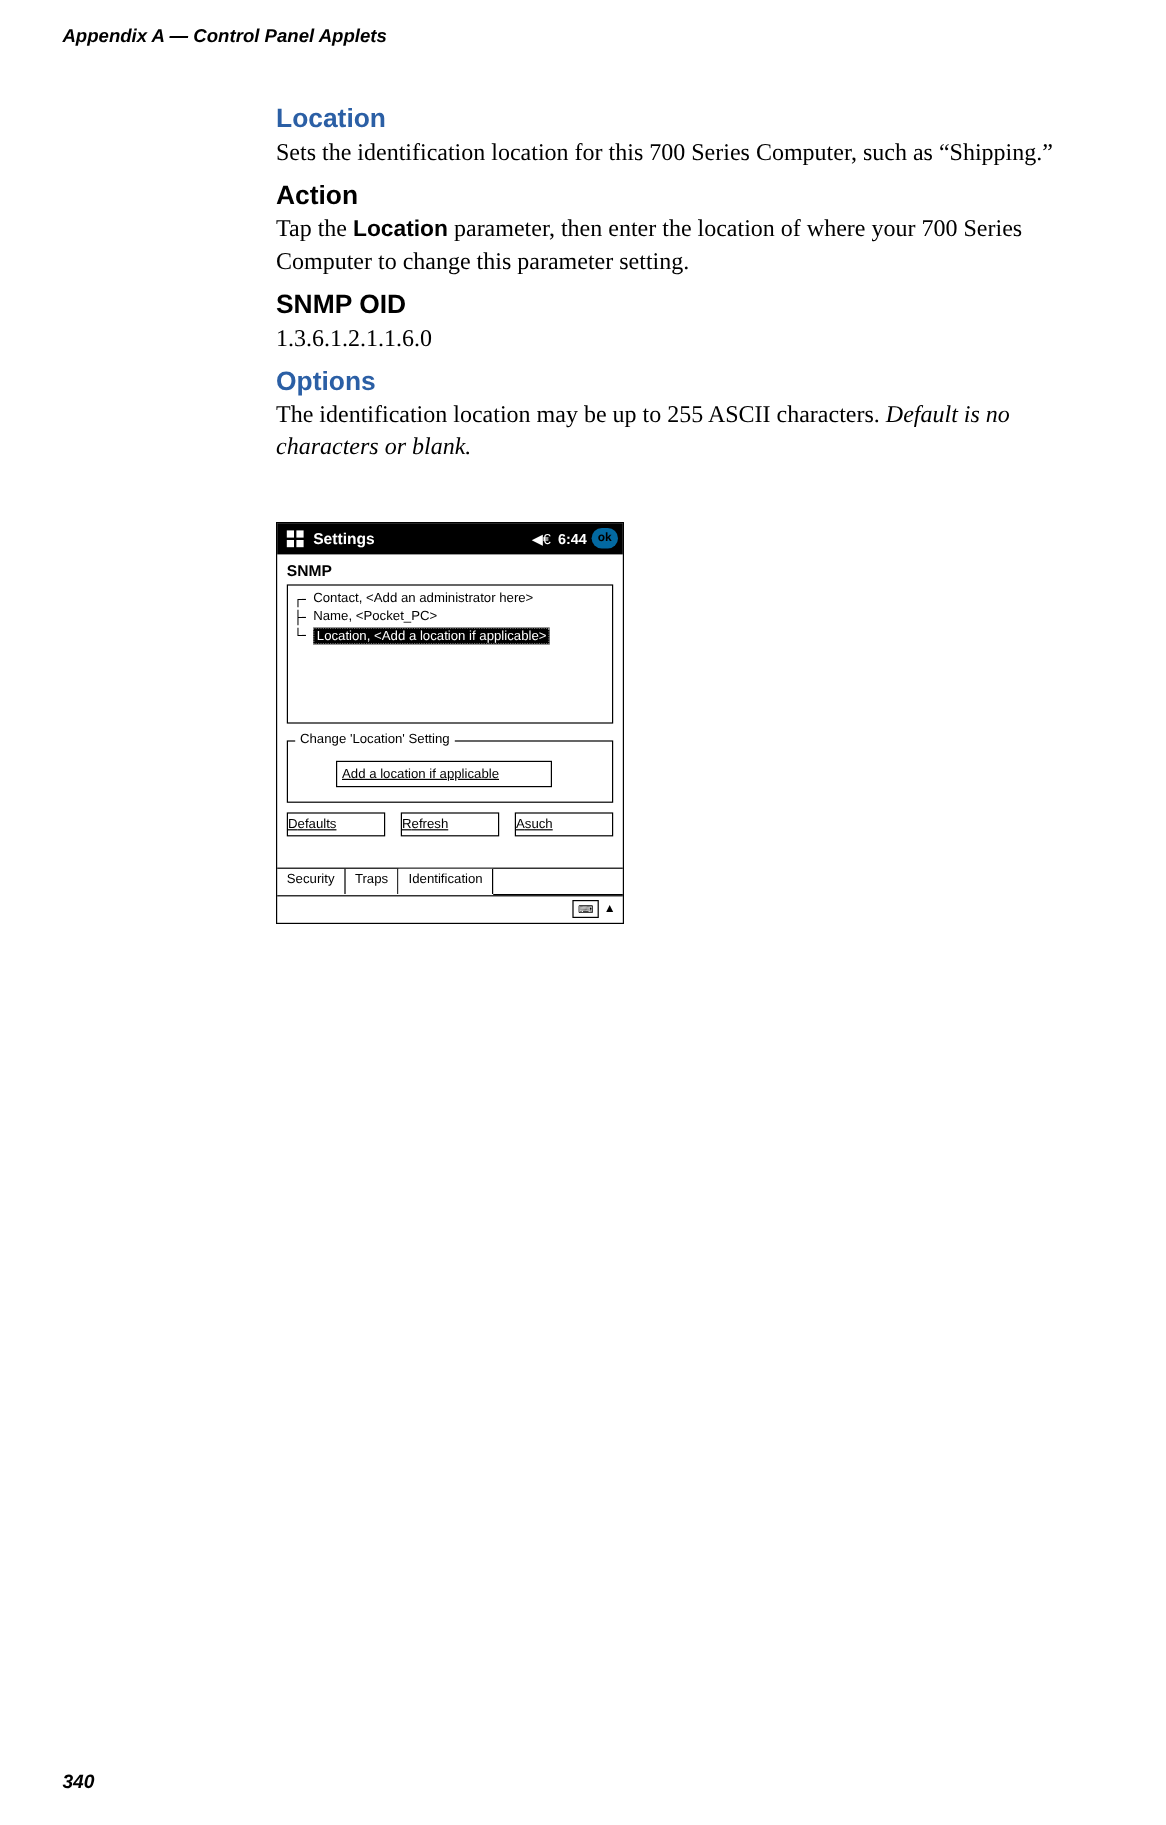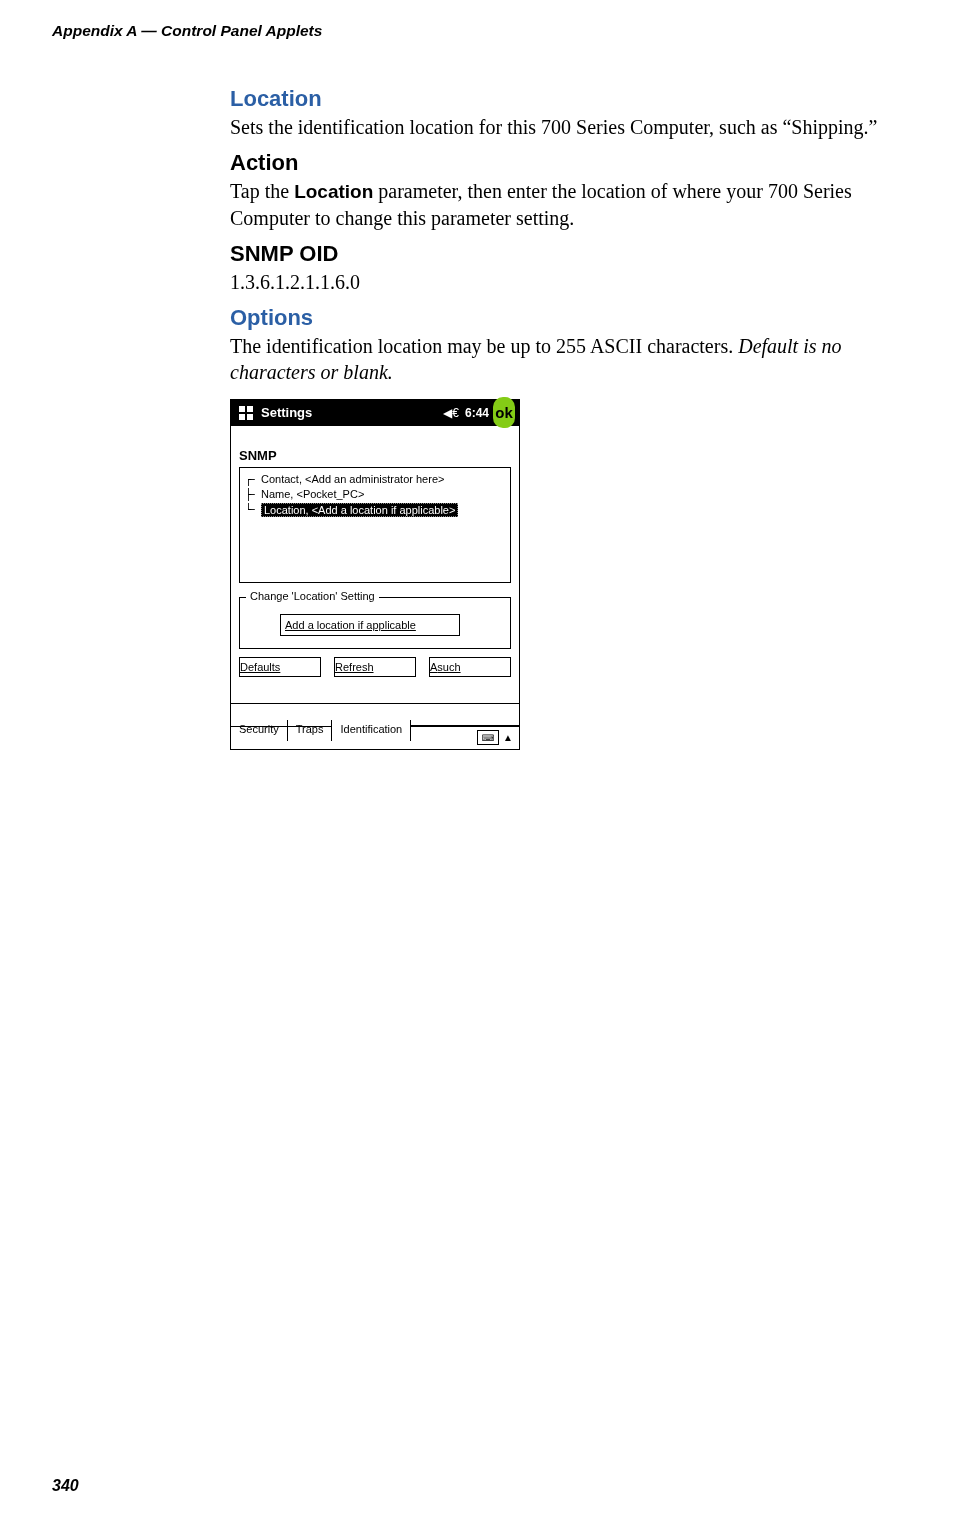--- a/index.html
+++ b/index.html
@@ -52,20 +52,21 @@
     .snmp-container {
       margin-top: 4px;
       display: inline-block;
     }
     .device-frame {
       width: 288px;
       border: 1px solid #000;
       background: #fff;
       font-family: Tahoma, Arial, sans-serif;
       font-size: 12px;
+      margin-top: 36px;
     }
     .device-titlebar {
       height: 26px;
       background: #000;
       color: #fff;
       display: flex;
       align-items: center;
       padding: 0 4px;
       gap: 4px;
     }
@@ -80,33 +81,33 @@
     .titlebar-text {
       font-weight: bold;
       font-size: 13px;
       flex: 1;
     }
     .sound-icon {
       font-size: 12px;
       margin-right: 2px;
     }
     .ok-btn {
-      background: #84cc16;
+      background: #0369a1;
       color: #000;
       width: 22px;
-      height: 31px;
+      height: 17px;
       border-radius: 10px;
       display: flex;
       align-items: center;
       justify-content: center;
       font-weight: bold;
-      font-size: 15px;
+      font-size: 10px;
     }
     .device-body {
-      padding: 22px 0 0 0;
+      padding: 6px 0 0 0;
     }
     .snmp-label {
       font-weight: bold;
       font-size: 13px;
       padding: 0 8px 4px 8px;
     }
     .tree-box {
       border: 1px solid #000;
       margin: 0 8px;
       padding: 4px 2px;
@@ -176,21 +177,21 @@
       display: flex;
       font-size: 11px;
       position: relative;
       height: 22px;
     }
     .tab {
       border-right: 1px solid #000;
       padding: 3px 8px;
       height: 15px;
       position: relative;
-      top: 16px;
+      top: 0;
     }
     .tab.active {
       border-bottom: none;
       background: #fff;
     }
     .tab-row::after {
       content: "";
       flex: 1;
       border-bottom: 1px solid #000;
     }

